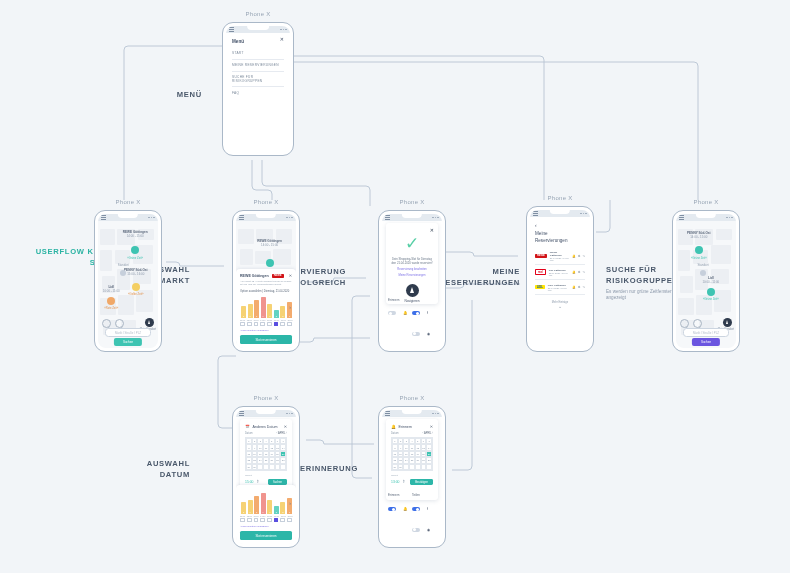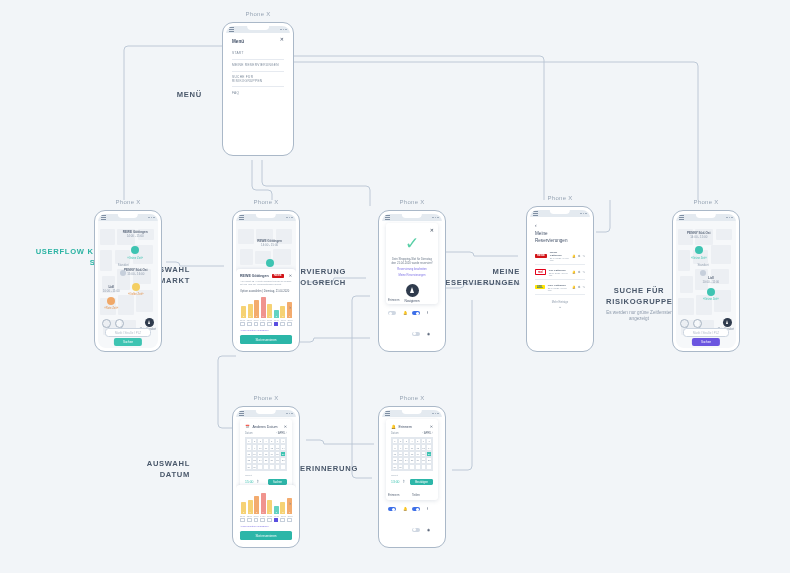--- a/index.html
+++ b/index.html
@@ -201,21 +201,21 @@
     <div>MARKT</div>
   </div>
   <div class="flabel" style="left:258px;top:266px;width:88px;">
     <div>RESERVIERUNG</div>
     <div>ERFOLGREICH</div>
   </div>
   <div class="flabel" style="left:422px;top:266px;width:98px;">
     <div>MEINE</div>
     <div>RESERVIERUNGEN</div>
   </div>
-  <div class="flabel" style="left:606px;top:264px;width:66px;text-align:center;margin-top:21px;">
+  <div class="flabel" style="left:606px;top:264px;width:66px;text-align:left;">
     <div>SUCHE FÜR</div>
     <div>RISIKOGRUPPEN</div>
     <span class="sub">Es werden nur grüne Zeitfenster angezeigt</span>
   </div>
   <div class="flabel" style="left:133px;top:458px;width:57px;">
     <div>AUSWAHL</div>
     <div>DATUM</div>
   </div>
   <div class="flabel" style="left:289px;top:463px;width:69px;">ERINNERUNG</div>
 

